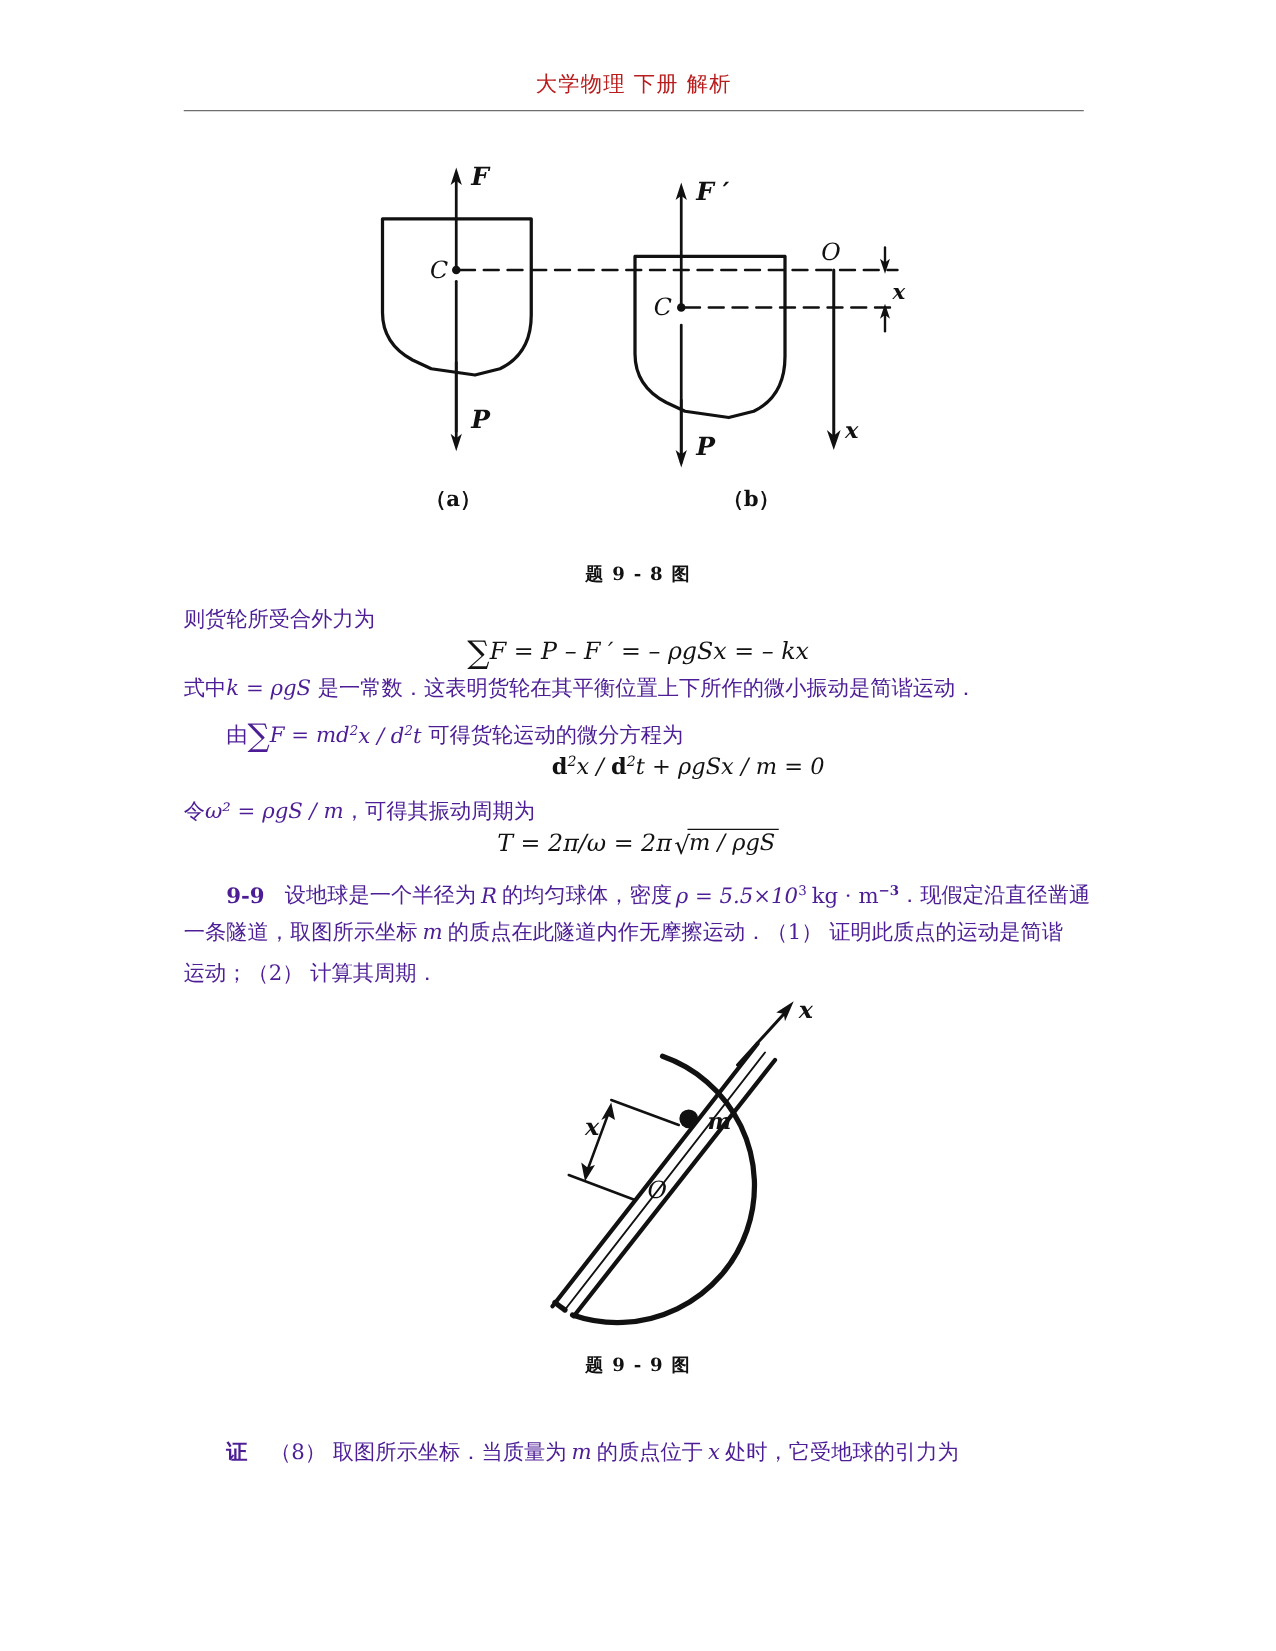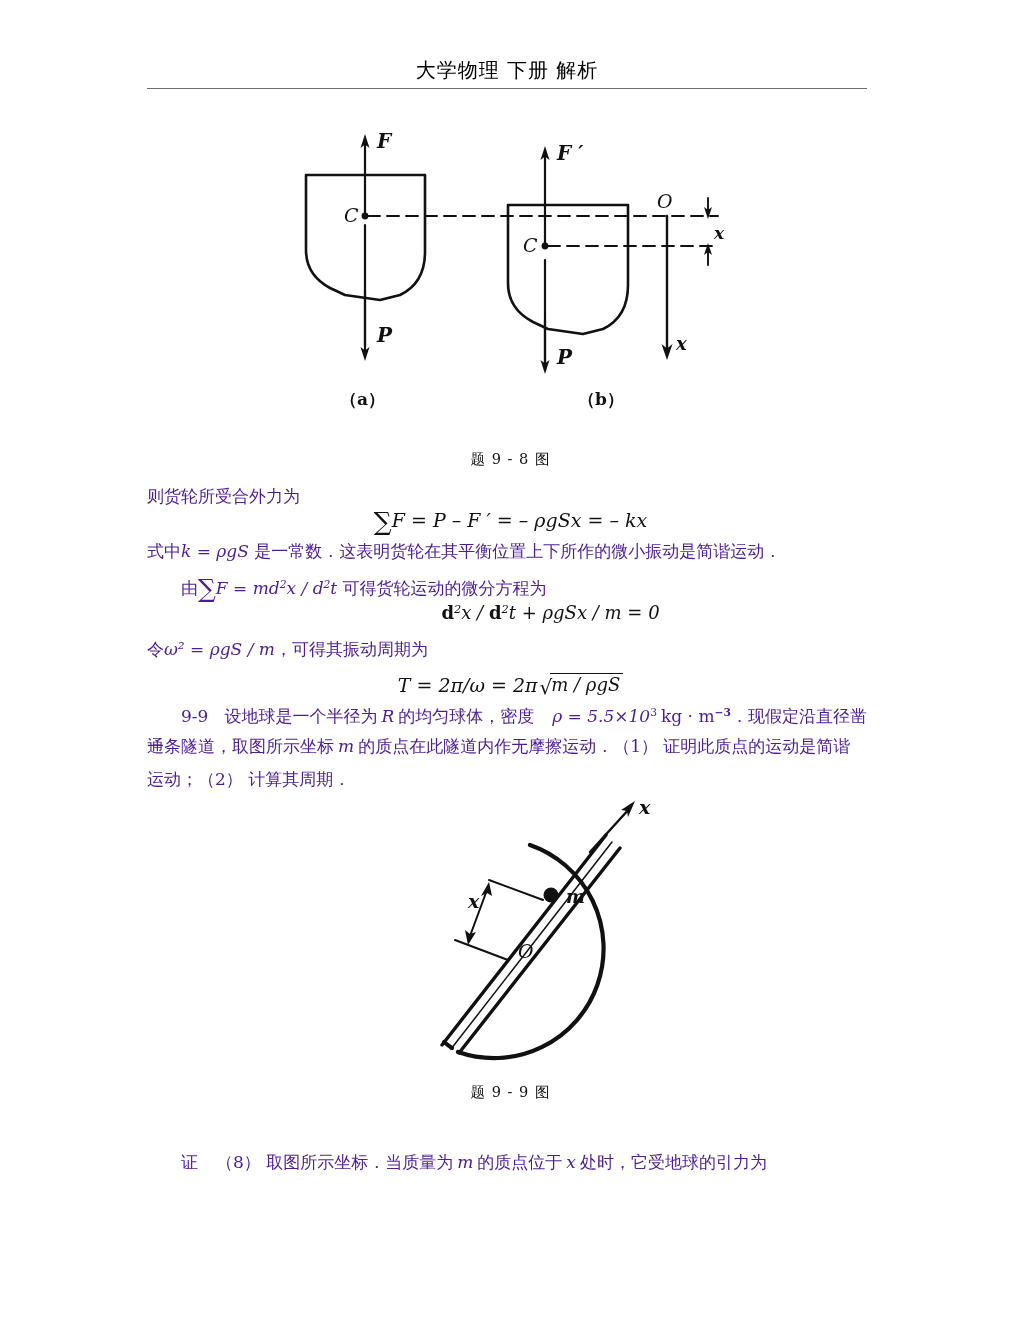--- a/index.html
+++ b/index.html
@@ -23,23 +23,23 @@
 
   
   .header {
     position: absolute;
     left: 147px;
     top: 58px;
     width: 720px;
     text-align: center;
   }
   .header-title {
-    font-size: 20px;
+    font-size: 17px;
     letter-spacing: 1px;
-    color: #000000;
+    color: #b91c1c;
     line-height: 1.2;
   }
   .header-rule {
     position: absolute;
     left: 147px;
     top: 88px;
     width: 720px;
     height: 0;
     border-top: 1.6px solid #6e6e6e;
   }
@@ -58,46 +58,45 @@
     text-align: center;
     font-size: 18px;
     color: #121212;
   }
   .fig-caption {
     position: absolute;
     left: 0;
     width: 1021px;
     text-align: center;
     font-size: 14.5px;
-    font-weight: normal;
+    font-weight: bold;
     letter-spacing: 1px;
     color: #111111;
   }
 
   
   .mi { font-style: italic; font-family: "DejaVu Serif","Liberation Serif",serif; }
   .mup { font-style: normal; }
   .sum { font-size: 25px; font-style: normal; vertical-align: -3px; }
   sup.s { font-size: 0.63em; vertical-align: 0.55em; }
-  .bold-label { font-weight: normal; }
+  .bold-label { font-weight: bold; }
 
   .sqrt-wrap {
     display: inline-block;
     position: relative;
     padding-left: 2px;
   }
   .radical { font-size: 20px; vertical-align: -2px; }
   .radicand {
     display: inline-block;
     border-top: 1.3px solid #121212;
     padding: 0 3px 0 1px;
     margin-left: -2px;
     position: relative;
     top: -1px;
-    margin-top: 10px;
   }
 
   
   .fig98 {
     position: absolute;
     left: 0;
     top: 120px;
     width: 1021px;
     height: 300px;
   }
@@ -220,21 +219,21 @@
     <span>令</span><span class="mi"><span>ω² = ρgS / m</span></span><span>，可得其振动周期为</span>
   </div>
 
   <div class="centered-eq" style="top:664px;">
     <span class="eqline">
       <span class="mi" style="font-size:19px;">T = 2π/ω = 2π</span><span class="sqrt-wrap"><span class="radical">√</span><span class="radicand mi" style="font-size:18px;">m / ρgS</span></span>
     </span>
   </div>
 
   <div class="para" style="top:698px;">
-    <span class="bold-label" style="margin-left:34px; margin-right:16px;">9-9</span><span>设地球是一个半径为</span><span class="mi" style="margin:0 4px;">R</span><span>的均匀球体，密度</span><span class="mi" style="margin-left:18px;">ρ = 5.5×10</span><sup class="s">3</sup><span style="font-weight:normal; margin-left:4px;">kg · m</span><sup class="s" style="font-weight:bold;">−3</sup><span>．现假定沿直径凿通</span>
+    <span class="bold-label" style="margin-left:34px; margin-right:16px;">9-9</span><span>设地球是一个半径为</span><span class="mi" style="margin:0 4px;">R</span><span>的均匀球体，密度</span><span class="mi" style="margin-left:3px;">ρ = 5.5×10</span><sup class="s">3</sup><span style="font-weight:normal; margin-left:4px;">kg · m</span><sup class="s" style="font-weight:bold;">−3</sup><span>．现假定沿直径凿通</span>
   </div>
 
   <div class="para" style="top:731px;">
     <span>一条隧道，取图所示坐标</span><span class="mi" style="margin:0 4px;">m</span><span>的质点在此隧道内作无摩擦运动．（1） 证明此质点的运动是简谐</span>
   </div>
 
   <div class="para" style="top:764px;">
     <span>运动；（2） 计算其周期．</span>
   </div>
 

